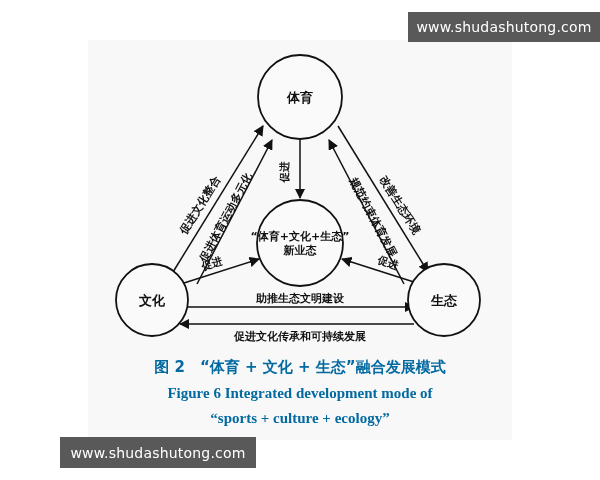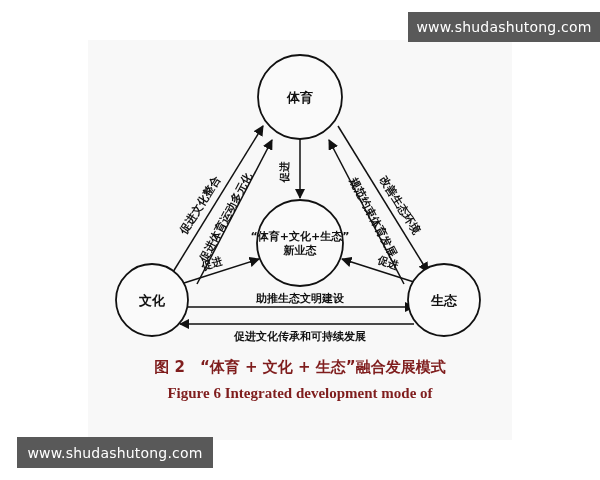--- a/index.html
+++ b/index.html
@@ -32,39 +32,40 @@
     position: absolute;
     background: #595959;
     color: #ffffff;
     font-family: "DejaVu Sans", "Liberation Sans", sans-serif;
     font-size: 14px;
     letter-spacing: 0.2px;
     display: flex;
     align-items: center;
     justify-content: center;
     white-space: nowrap;
+    margin-left: 43px;
   }
   #watermark-top {
     right: 0px;
     top: 12px;
     width: 192px;
     height: 30px;
   }
   #watermark-bottom {
     left: 17px;
     top: 437px;
     width: 196px;
     height: 31px;
   }
   .cap {
     position: absolute;
     left: 88px;
     width: 424px;
     text-align: center;
-    color: #7f1d1d;
+    color: #0369a1;
     white-space: nowrap;
   }
   #caption-cn {
     top: 358px;
     font-family: "DejaVu Sans", "Liberation Sans", sans-serif;
     font-size: 15px;
     font-weight: 600;
   }
   #caption-en-1 {
     top: 385px;
@@ -155,17 +156,18 @@
 
     <text class="edge-label-sm" x="387" y="266" text-anchor="middle" transform="rotate(18 387 266)">促进</text>
 
     <text class="edge-label" x="300" y="302" text-anchor="middle">助推生态文明建设</text>
 
     <text class="edge-label" x="300" y="340" text-anchor="middle">促进文化传承和可持续发展</text>
   </svg>
 
   <div class="cap" id="caption-cn">图 2　“体育 + 文化 + 生态”融合发展模式</div>
   <div class="cap" id="caption-en-1">Figure 6    Integrated development mode of</div>
+  <div class="cap" id="caption-en-2">“sports + culture + ecology”</div>
 
   <div class="wm" id="watermark-top">www.shudashutong.com</div>
   <div class="wm" id="watermark-bottom">www.shudashutong.com</div>
 
 </div>
 
 </body></html>

